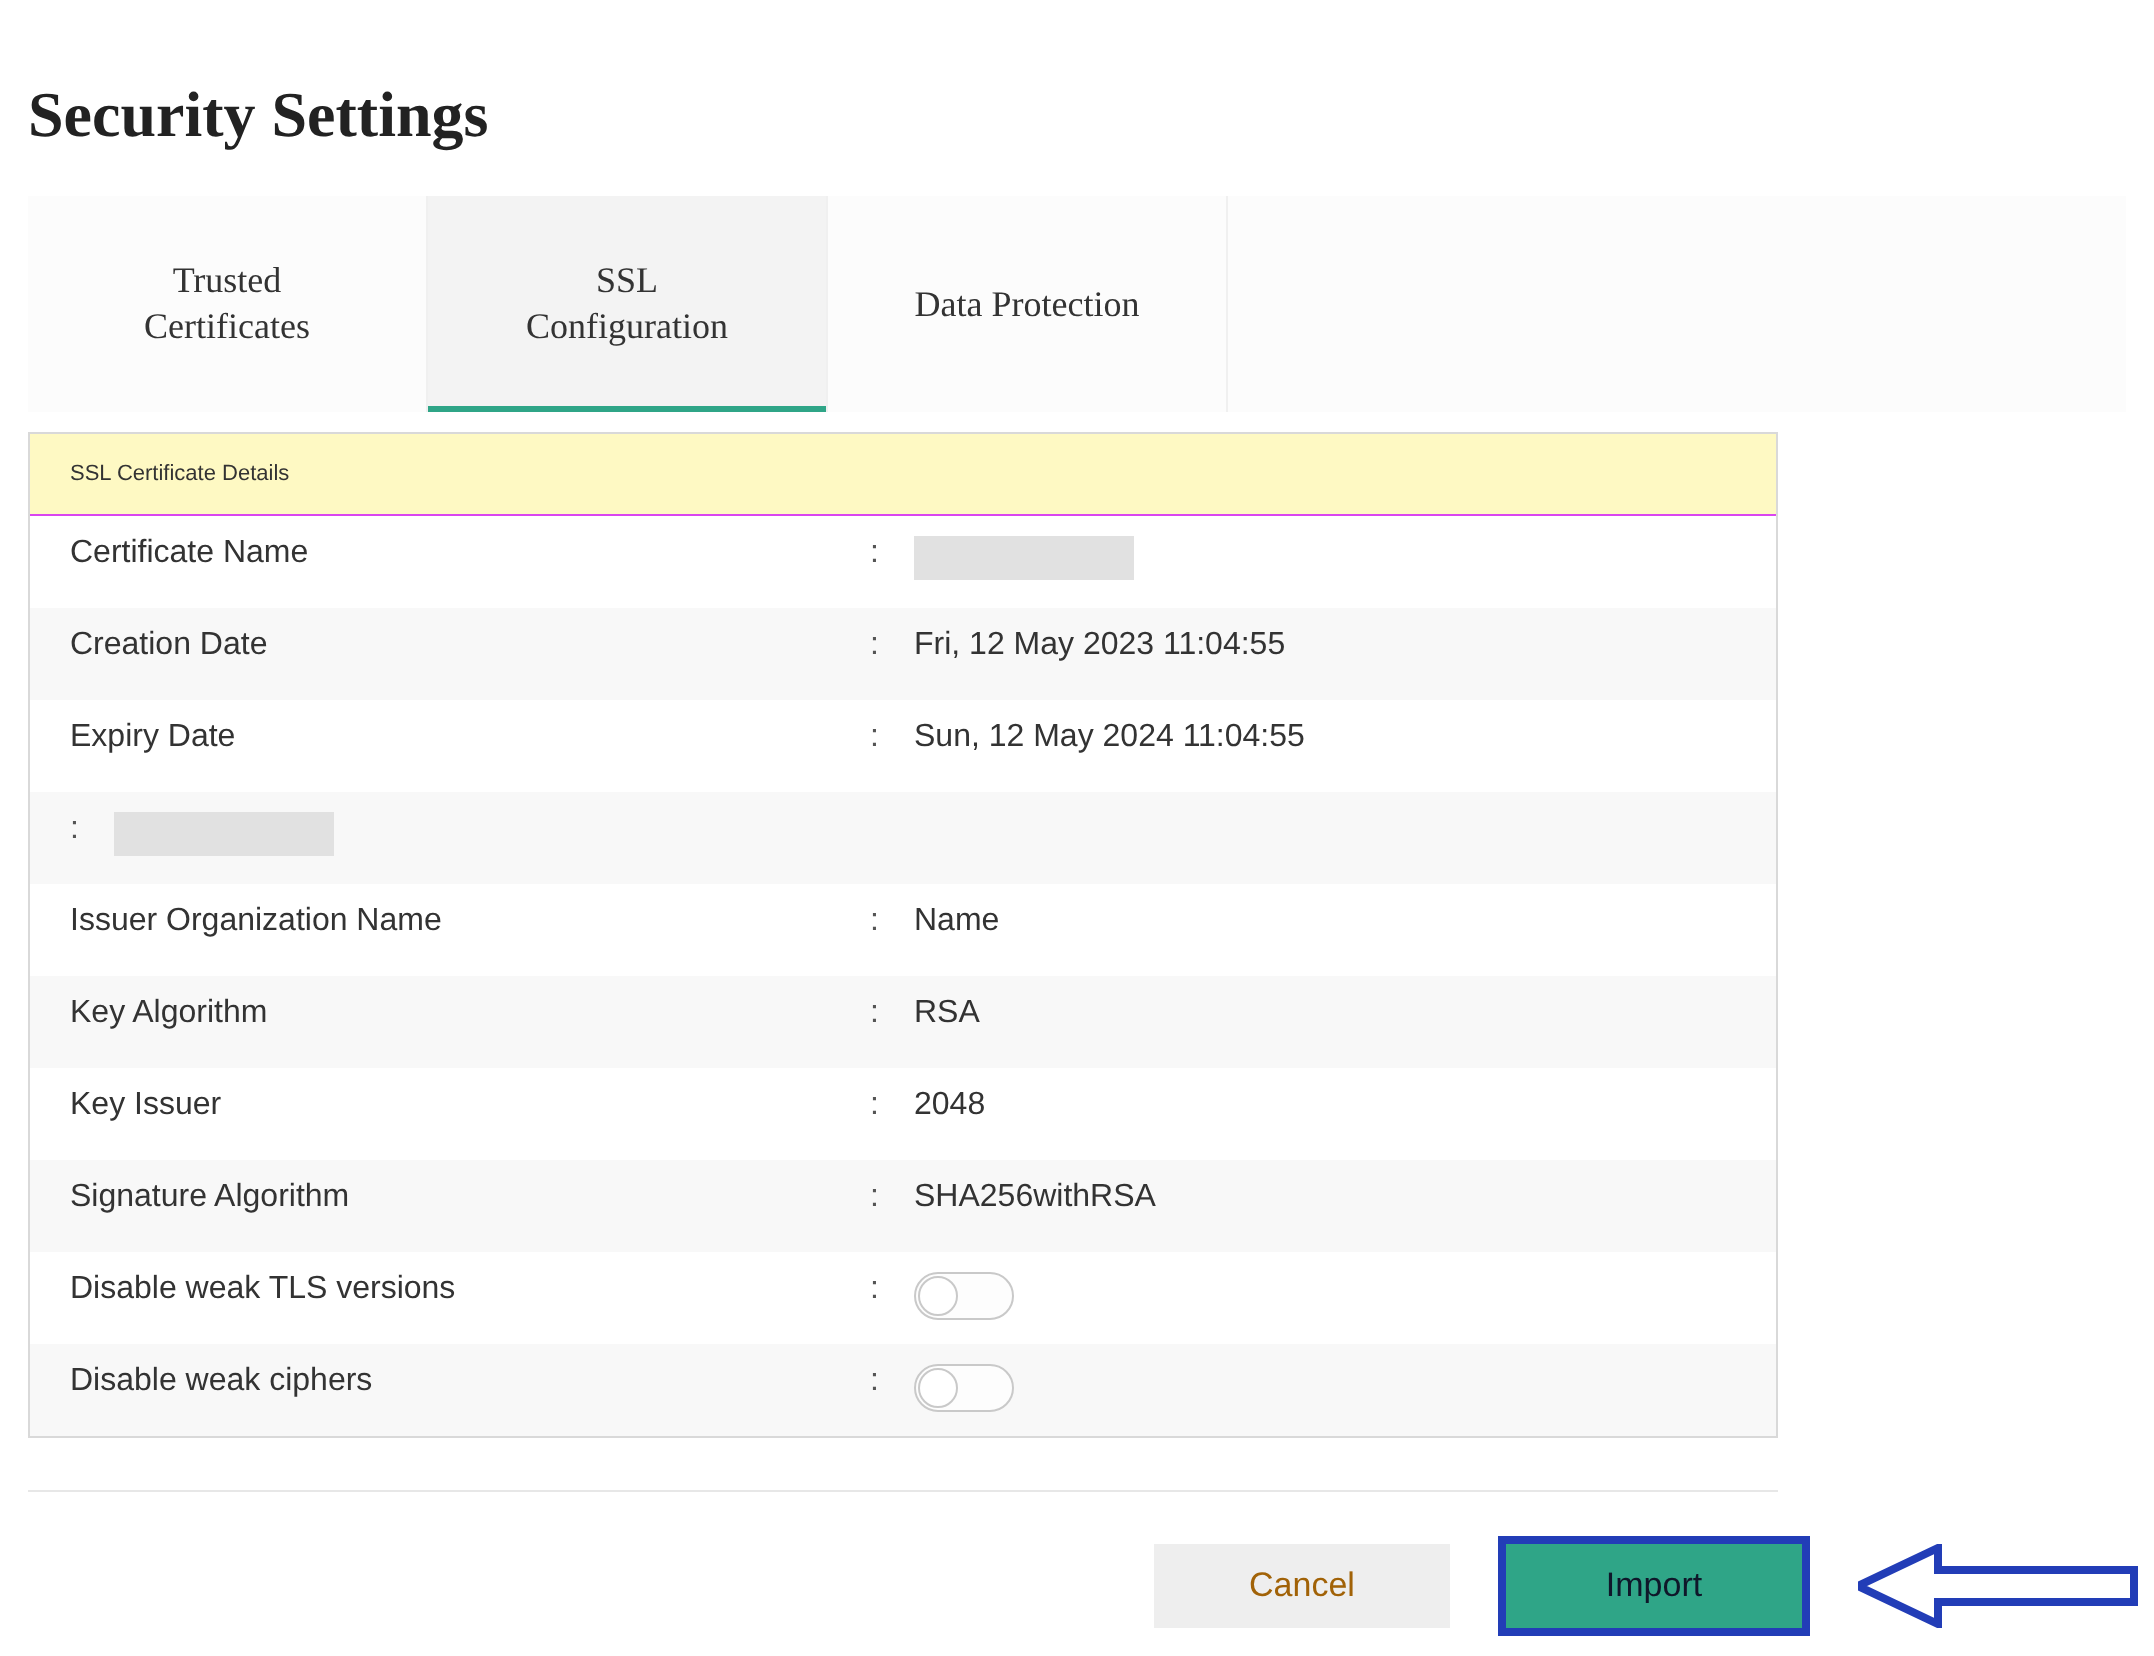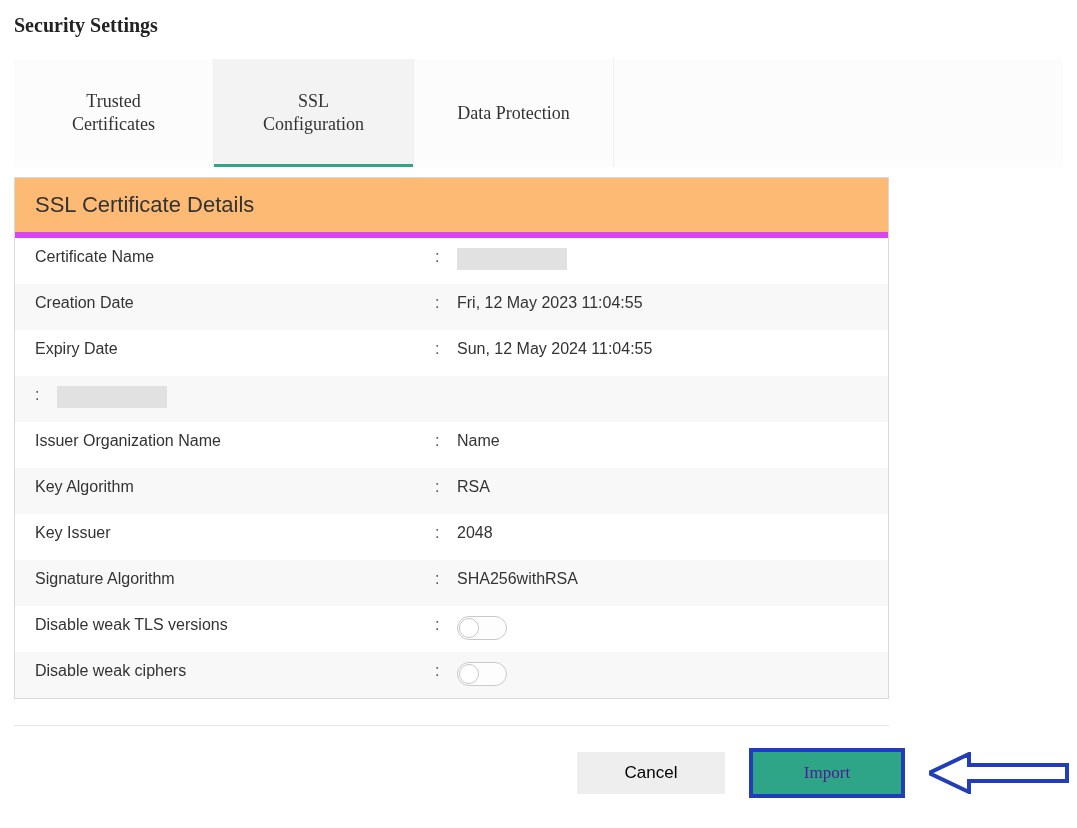--- a/index.html
+++ b/index.html
@@ -7,24 +7,25 @@
       font-family: "Segoe UI", "Helvetica Neue", Arial, sans-serif;
       background: #fff;
       color: #333;
       width: 1077px;
     }
     .page {
       padding: 14px 14px 40px 14px;
     }
     .page-title {
       font-family: Georgia, "Times New Roman", serif;
-      font-size: 20px;
+      font-size: 32px;
       font-weight: 700;
       color: #222;
       margin-bottom: 22px;
+      margin-top: 25px;
     }
     
     .tabs {
       display: flex;
       background: #fcfcfc;
       border-bottom: none;
       height: 108px;
     }
     .tab {
       width: 200px;
@@ -52,24 +53,24 @@
     }
     .tab-filler { flex: 1; }
     
     .card {
       width: 875px;
       border: 1px solid #d9d9d9;
       margin-top: 10px;
     }
     .card-header {
       padding: 14px 20px;
-      font-size: 22px;
-      color: #333;
-      background: #fdba74;
-      border-bottom: 6px solid #d946ef;
+      font-size: 11px;
+      color: #333;
+      background: #fef9c3;
+      border-bottom: 1px solid #d946ef;
     }
     .row {
       display: flex;
       align-items: flex-start;
       min-height: 46px;
       padding: 10px 20px;
       font-size: 16px;
       color: #333;
     }
     .row:nth-of-type(odd) { background: #f8f8f8; }
@@ -129,28 +130,27 @@
       height: 42px;
       font-size: 17px;
       border: none;
       cursor: pointer;
       display: inline-flex;
       align-items: center;
       justify-content: center;
     }
     .btn-cancel {
       background: #eeeeee;
-      color: #000000;
+      color: #a16207;
     }
     .btn-import {
       background: #2fa587;
-      color: #4c1d95;
+      color: #0f172a;
       outline: 4px solid #223db7;
       outline-offset: 0;
-      font-family: Liberation Serif, serif;
     }
     .arrow {
       position: relative;
       width: 140px;
       height: 42px;
       display: inline-block;
     }
     .arrow svg { display: block; }
   </style>
 </head>

